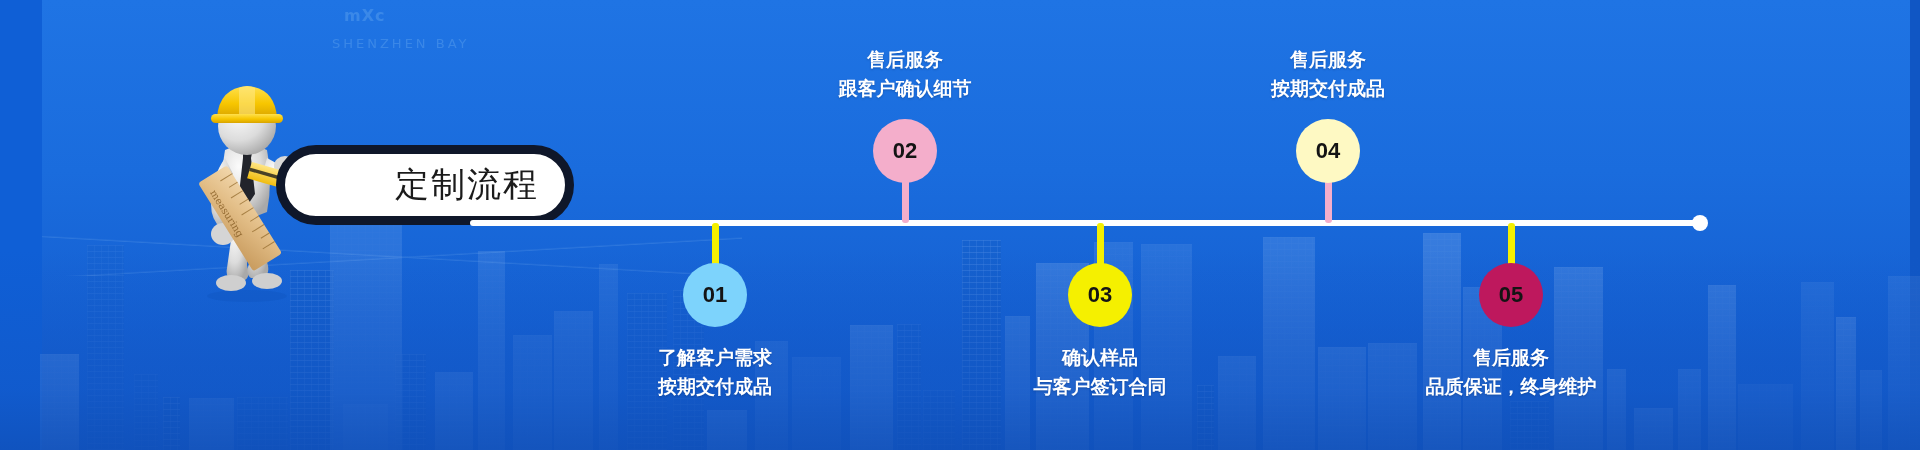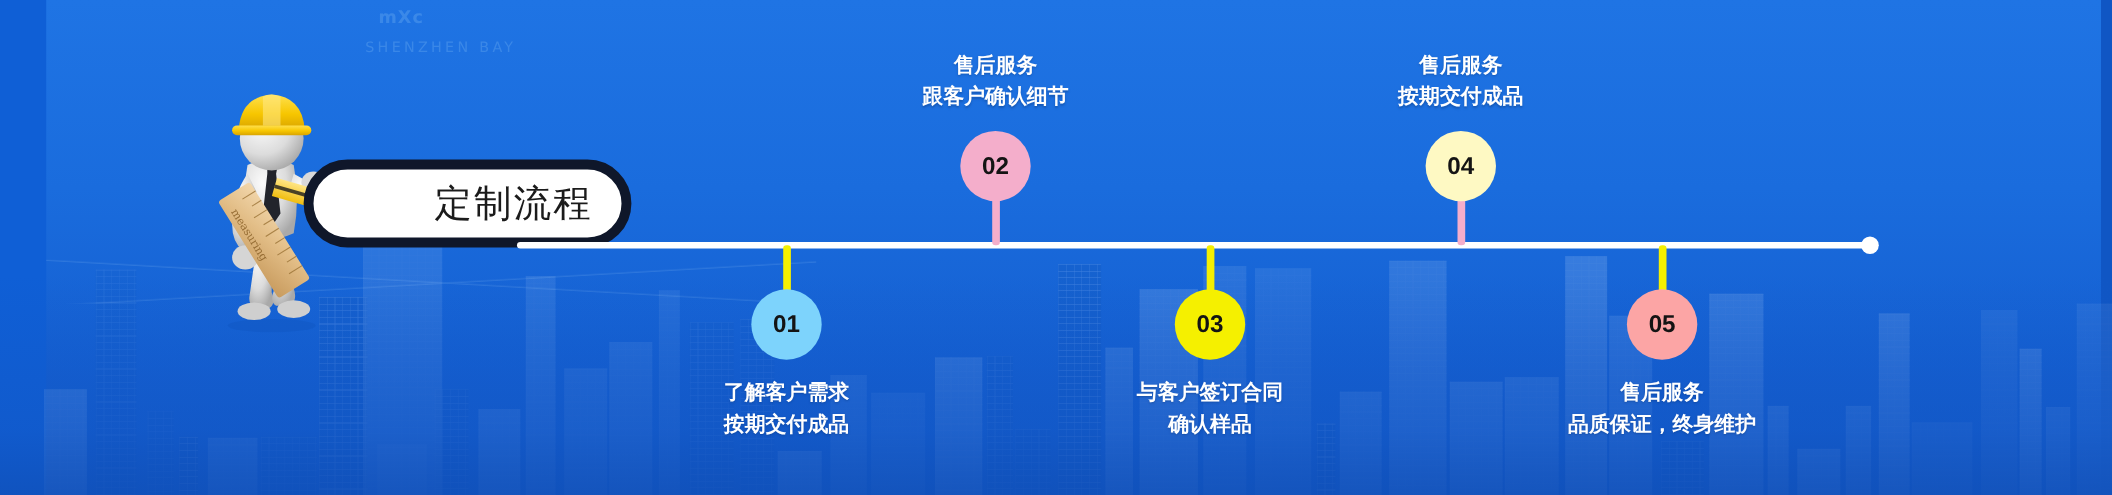--- a/index.html
+++ b/index.html
@@ -235,37 +235,37 @@
           <div>售后服务</div>
           <div>跟客户确认细节</div>
         </div>
       </div>
       <div class="node">
         <div class="stem" style="background: rgb(245, 240, 0); left: 1096.5px; height: 46px; top: 223px;"></div>
         <div class="circ" style="background: rgb(245, 240, 0); left: 1068px; top: 263px;">
           <span>03</span>
         </div>
         <div class="caption" style="left: 900px; width: 400px; top: 343px;">
+          <div>确认样品</div>
           <div>与客户签订合同</div>
-          <div>确认样品</div>
         </div>
       </div>
       <div class="node">
         <div class="stem" style="background: rgb(244, 174, 203); left: 1324.5px; height: 46px; top: 177px;"></div>
         <div class="circ" style="background: #fef9c3; left: 1296px; top: 119px;">
           <span>04</span>
         </div>
         <div class="caption" style="left: 1128px; width: 400px; top: 45px;">
           <div>售后服务</div>
           <div>按期交付成品</div>
         </div>
       </div>
       <div class="node">
         <div class="stem" style="background: rgb(245, 240, 0); left: 1507.5px; height: 46px; top: 223px;"></div>
-        <div class="circ" style="background: #fca5a5; left: 1479px; top: 263px;">
+        <div class="circ" style="background: #be185d; left: 1479px; top: 263px;">
           <span>05</span>
         </div>
         <div class="caption" style="left: 1311px; width: 400px; top: 343px;">
           <div>售后服务</div>
           <div>品质保证，终身维护</div>
         </div>
       </div>
     </div>
 
 </div>

